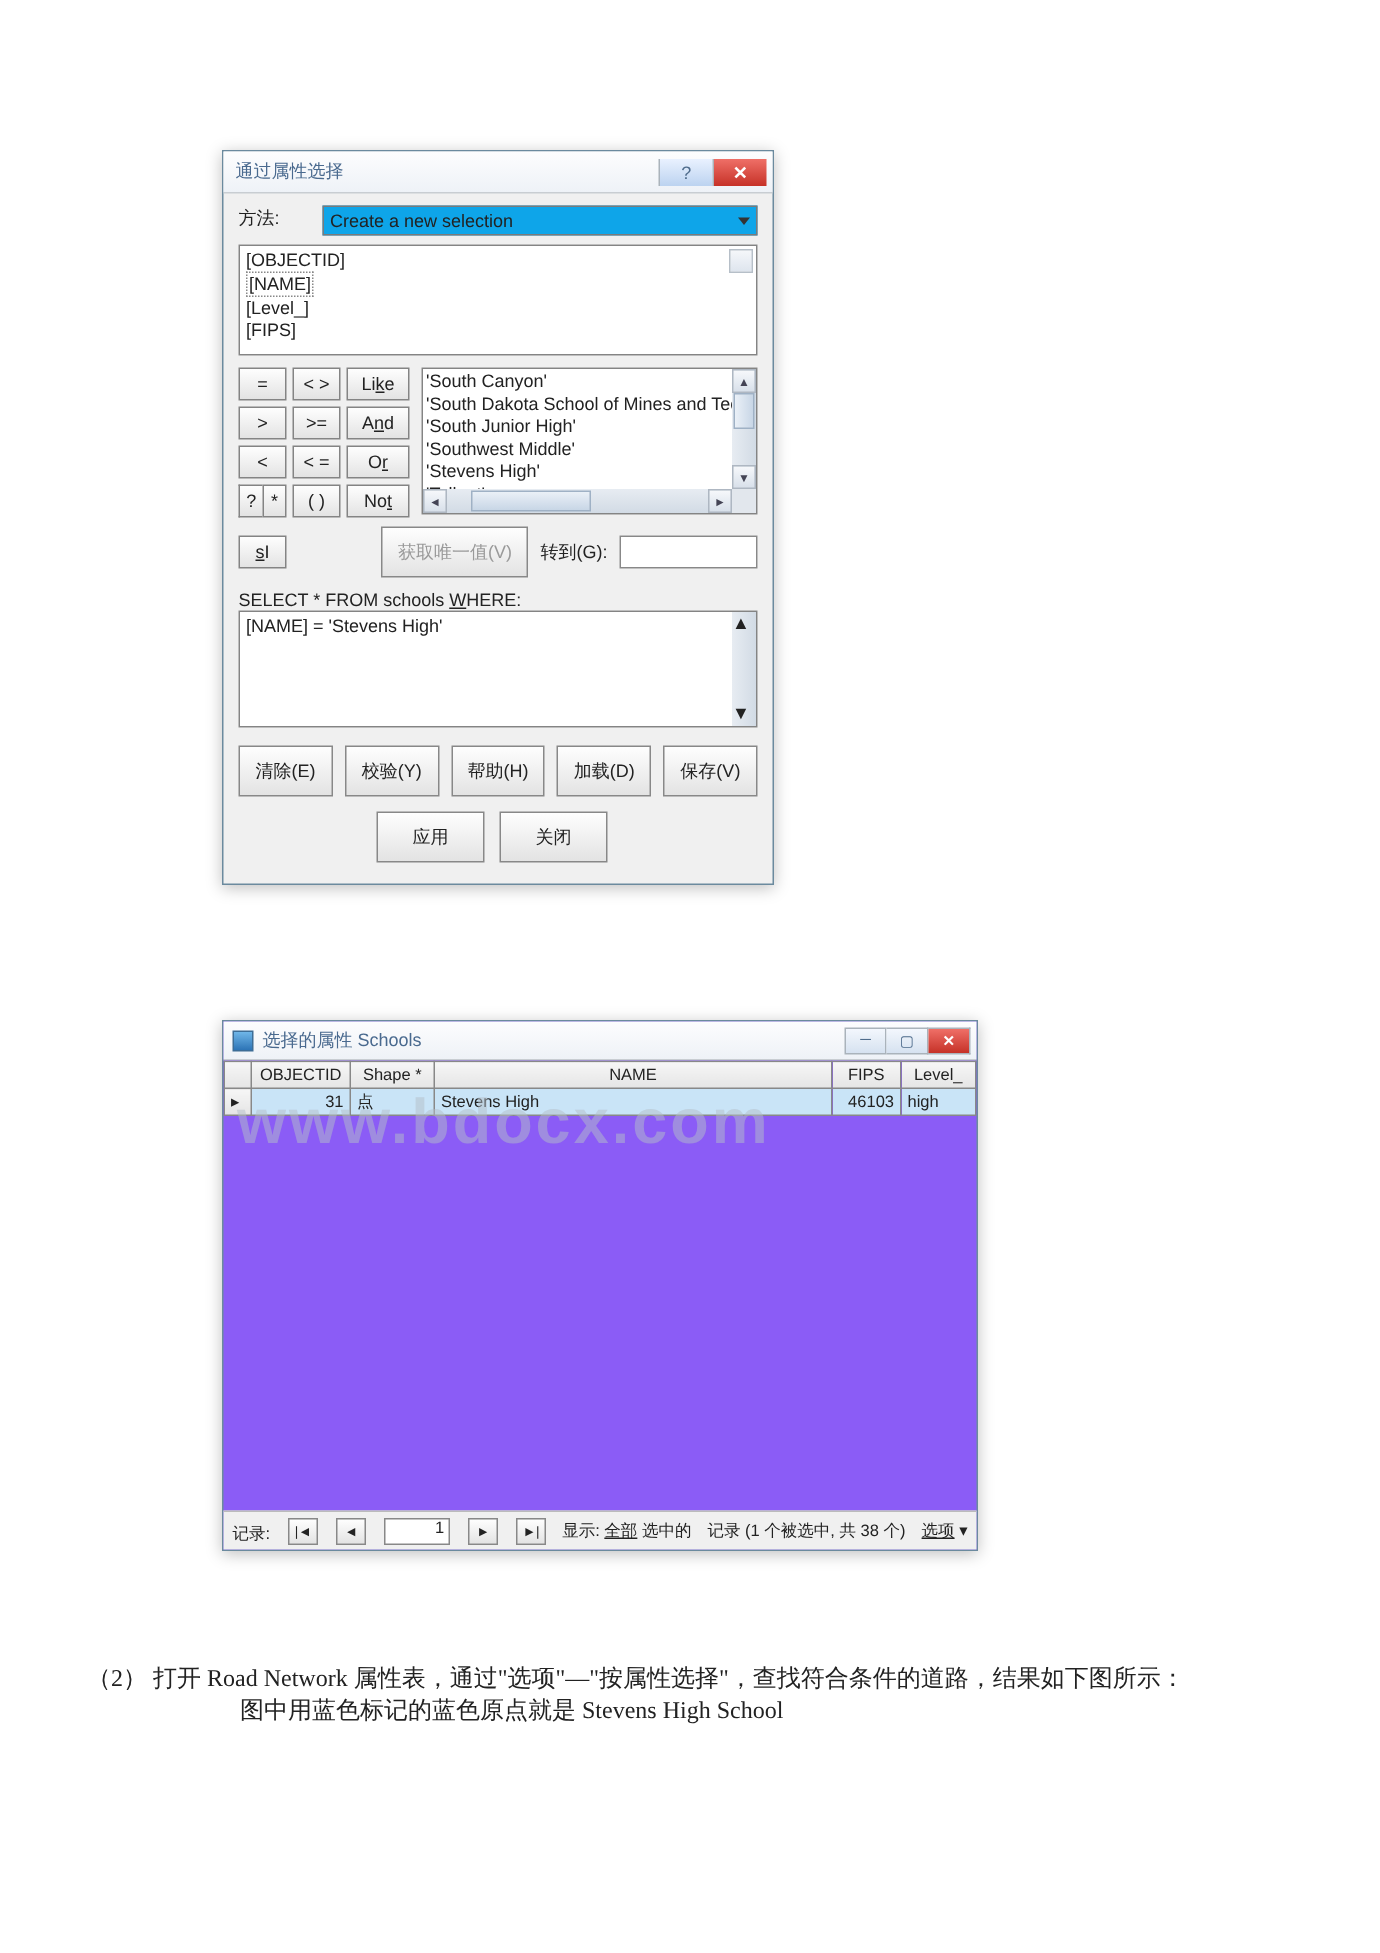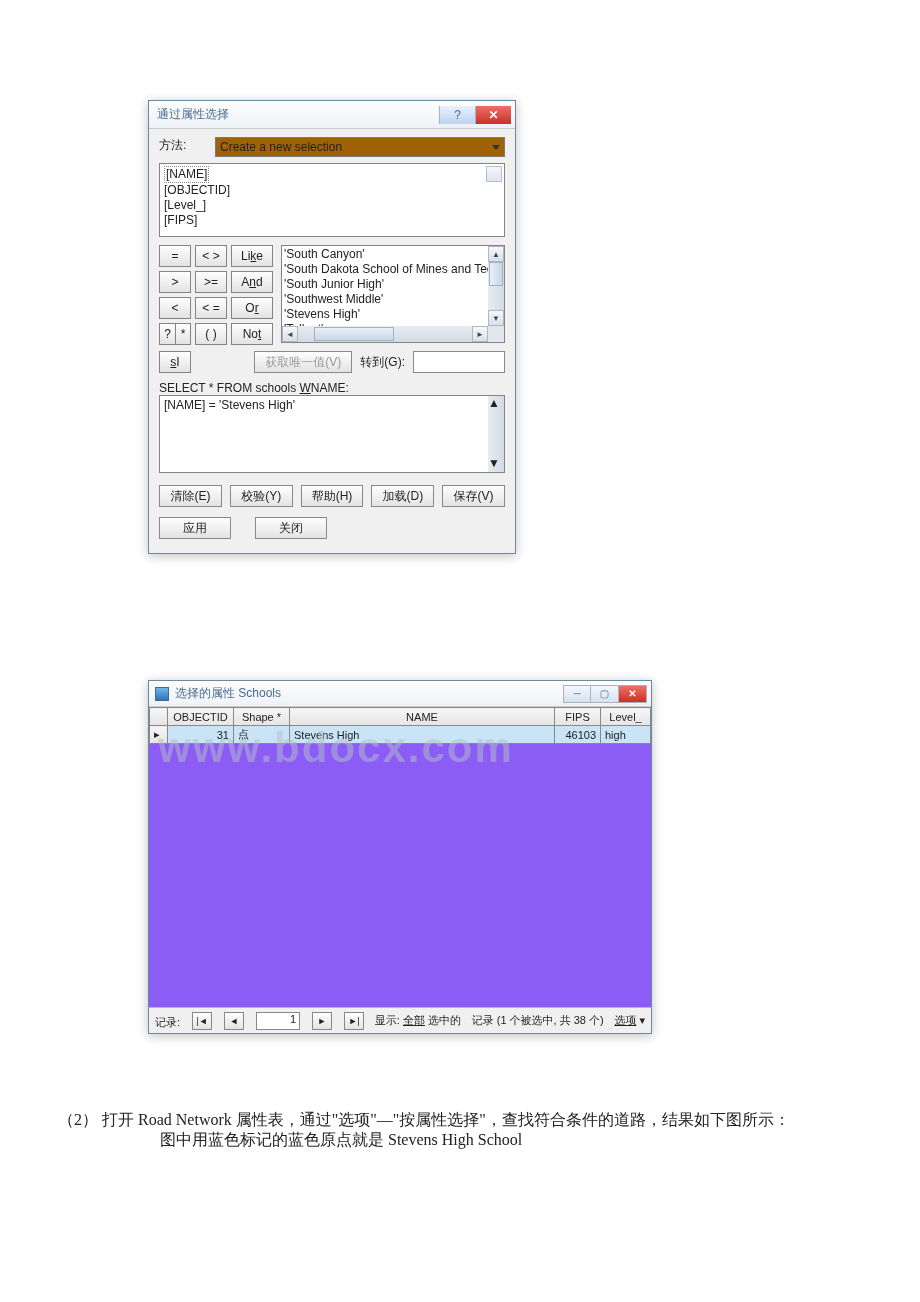--- a/index.html
+++ b/index.html
@@ -37,21 +37,21 @@
       margin-left:0;
     }
     .win-btn.help { background:linear-gradient(#e9f1ff,#bcd3f0); color:#4f6c8c;}
     .win-btn.close { background:linear-gradient(#ef6f67,#c63228); color:#fff; font-weight:bold;}
     .dialog1 .body { padding: 8px 10px 10px 10px; }
     .lbl-row { margin: 6px 0 8px 0;}
     .method-row { display:flex; align-items:flex-start; margin-bottom:6px;}
     .method-row .lbl { width:56px;}
     .method-select {
       flex:1; height:20px; border:1px solid #7a7a7a;
-      background:#a16207; padding:0 18px 0 4px;
+      background:#0ea5e9; padding:0 18px 0 4px;
       display:flex; align-items:center; position:relative;
     }
     .method-select:after {
       content:""; position:absolute; right:4px; top:7px;
       border-left:4px solid transparent; border-right:4px solid transparent;
       border-top:5px solid #333;
     }
     .fields-box {
       height: 74px; border:1px solid #848484;
       background:#fff; padding:2px 4px;
@@ -98,38 +98,38 @@
     .vscroll .thumb { position:absolute; top:16px; bottom:40px; left:1px; right:1px;
       background:linear-gradient(90deg,#eaf0f7,#c8d6e6); border:1px solid #9fb1c5;}
     .hscroll { position:absolute; left:0; right:16px; bottom:0; height:16px;
       background:linear-gradient(#e7ecf2,#d2dbe5); display:flex;}
     .hscroll .track { flex:1; position:relative; }
     .hscroll .thumb { position:absolute; left:16px; width:80px; top:1px; bottom:1px;
       background:linear-gradient(#eaf0f7,#c8d6e6); border:1px solid #9fb1c5;}
     .corner { position:absolute; right:0; bottom:0; width:16px; height:16px; background:#e2e7ed;}
     .med-row { margin-top:6px; display:flex; gap:8px; align-items:center;}
     .std-btn {
-      height:22px; padding:0 10px;
+      height:34px; padding:0 10px;
       border:1px solid #888; background:linear-gradient(#fefefe,#e3e3e3);
       display:inline-flex; align-items:center; justify-content:center;
     }
     .std-btn.disabled { color:#9a9a9a; }
     .goto-input { height:22px; border:1px solid #888; background:#fff; width:92px; padding:0 4px;}
     .sql-lbl { margin-top:8px;}
     .sql-lbl .u { text-decoration:underline;}
     .expr-box {
       border:1px solid #848484; background:#fff; height:78px;
       padding:2px 4px; position:relative;
     }
     .expr-box .vs { position:absolute; right:0; top:0; bottom:0; width:16px;
       background:linear-gradient(90deg,#e7ecf2,#d2dbe5);}
     .expr-box .vs .arr { width:16px;height:16px;}
     .btn-row { margin-top:12px; display:flex; gap:8px; justify-content:flex-start;}
     .btn-row .std-btn { width:64px;}
-    .btn-row2 { margin-top:10px; display:flex; gap:24px; justify-content:flex-start; padding-right:8px; padding-bottom:4px;}
+    .btn-row2 { margin-top:10px; display:flex; gap:10px; justify-content:center; padding-right:8px; padding-bottom:4px;}
     .btn-row2 .std-btn { width:72px;}
 
     
     .dialog2 {
       position: absolute;
       left: 148px;
       top: 680px;
       width: 504px;
       height: 354px;
       border:1px solid #6b8a9e;
@@ -198,22 +198,22 @@
     <div class="win-btn close">✕</div>
   </div>
   <div class="body">
     <div class="method-row">
       <span class="lbl">方法:</span>
       <div class="method-select">
         <span>Create a new selection</span>
       </div>
     </div>
     <div class="fields-box">
+      <div>[OBJECTID]</div>
       <div><span class="sel">[NAME]</span></div>
-      <div>[OBJECTID]</div>
       <div>[Level_]</div>
       <div>[FIPS]</div>
     </div>
 
     <div class="op-area">
       <div class="op-col">
         <div class="op-btn">=</div>
         <div class="op-btn">&lt; &gt;</div>
         <div class="op-btn">
             <span>Li</span>
@@ -275,21 +275,21 @@
       <div class="std-btn disabled">
           <span>获取唯一值(</span>
           <span class="u">V</span>
           <span>)</span>
         </div>
       <span><span>转到(</span><span class="u">G</span><span>):</span></span>
       <div class="goto-input"></div>
     </div>
 
     <div class="sql-lbl">
-      <span>SELECT * FROM schools </span><span class="u">W</span><span>NAME:</span>
+      <span>SELECT * FROM schools </span><span class="u">W</span><span>HERE:</span>
     </div>
     <div class="expr-box">
       <span>[NAME] = 'Stevens High'</span>
       <div class="vs">
         <div class="arr" style="position:absolute;top:0">▲</div>
         <div class="arr" style="position:absolute;bottom:0">▼</div>
       </div>
     </div>
 
     <div class="btn-row">

